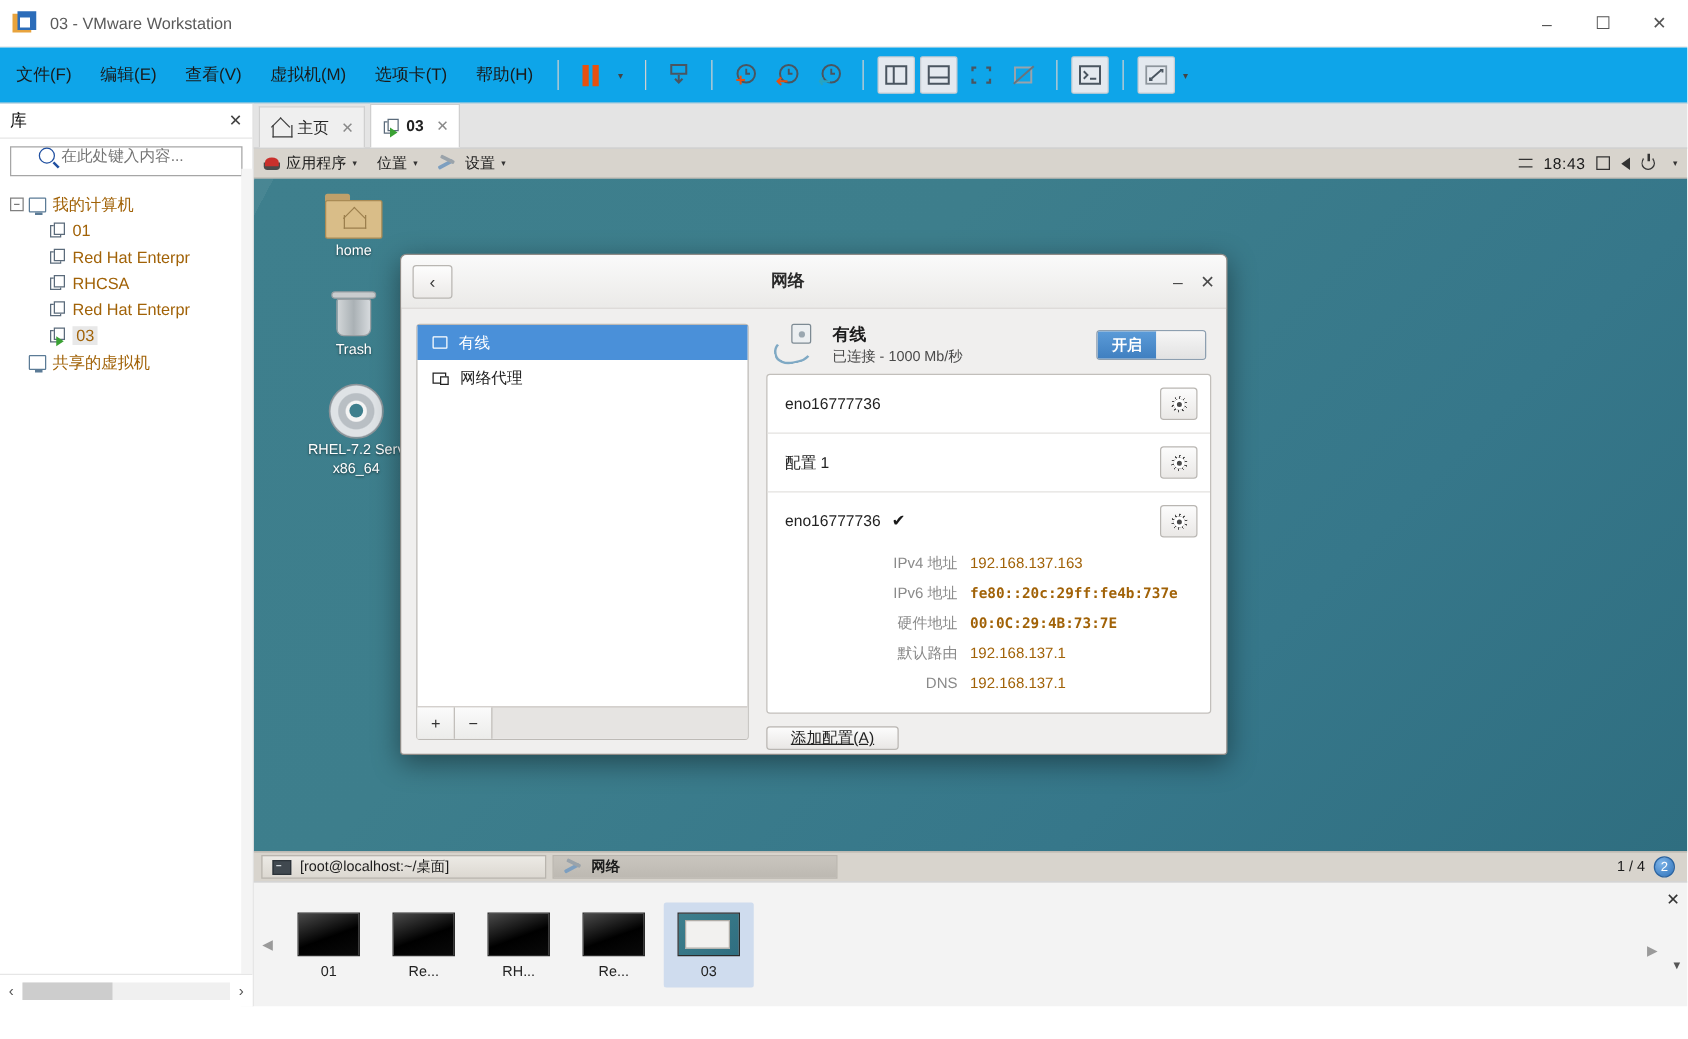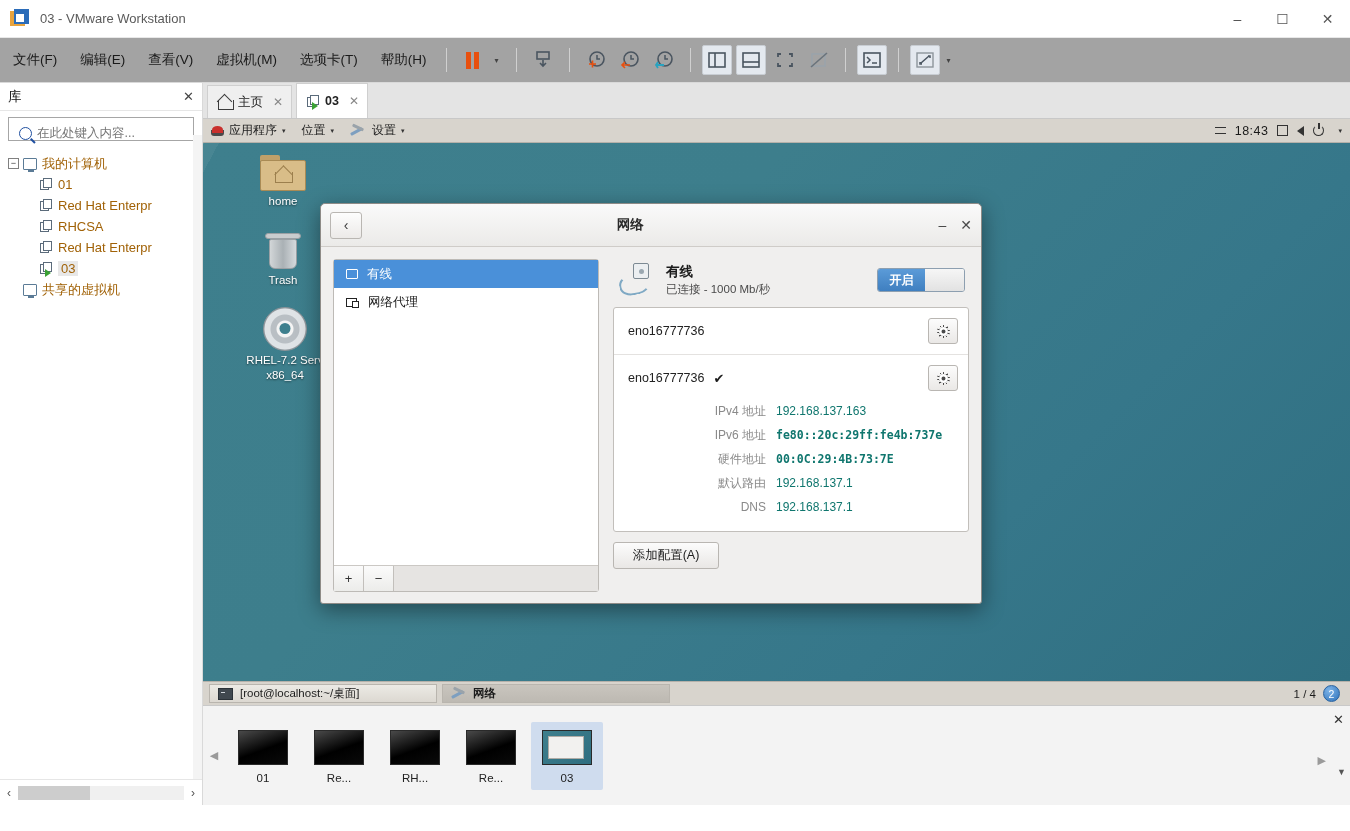--- a/index.html
+++ b/index.html
@@ -28,21 +28,21 @@
   .title-text { margin-left: 10px; font-size: 13px; color: #5a5a5a; }
   .win-btns { margin-left:auto; display:flex; height:38px; }
   .win-btn {
     width: 45px; height: 38px; display:flex; align-items:center; justify-content:center;
     color:#555; font-size:14px;
   }
 
   
   .menubar {
     position:absolute; left:0; top:38px; width:1350px; height:45px;
-    background:#a3a3a3; display:flex; align-items:center; border-bottom:1px solid #d9d9d9;
+    background:#0ea5e9; display:flex; align-items:center; border-bottom:1px solid #d9d9d9;
   }
   .menu-item { padding: 4px 10px; font-size: 13.5px; color:#1a1a1a; margin-left:3px; }
   .tb-sep { width:1px; height:24px; background:#d0d0d0; margin:0 9px; }
   .tb-btn {
     width: 30px; height:30px; display:flex; align-items:center; justify-content:center;
     margin: 0 2px; border-radius:2px;
   }
   .tb-btn.pressed { background:#e4e9ef; border:1px solid #c8cdd3; }
   .tb-caret { font-size:8px; color:#444; margin-left:1px; margin-right:4px; width:12px; text-align:center;}
   .pause-ico { display:flex; gap:3px; }
@@ -54,21 +54,21 @@
     background:#fff; border-right:1px solid #d9d9d9;
   }
   .sb-header {
     height:28px; display:flex; align-items:center; padding:0 8px;
     border-bottom:1px solid #e6e6e6;
   }
   .sb-title { font-size:13.5px; color:#111; }
   .sb-close { margin-left:auto; color:#444; font-size:13px; }
   .sb-search {
     margin:6px 8px; height:24px; border:1px solid #a6a6a6; background:#fff;
-    display:flex; align-items:flex-end; padding:0 8px;
+    display:flex; align-items:flex-start; padding:0 20px;
   }
   .sb-search .mag {
     width:13px; height:13px; border:1.6px solid #1f4fa0; border-radius:50%;
     position:relative; flex:none; margin:0 5px 0 2px;
   }
   .sb-search .mag::after{
     content:''; position:absolute; right:-5px; bottom:-3px; width:6px; height:1.6px;
     background:#1f4fa0; transform:rotate(45deg);
   }
   .sb-search input {
@@ -236,26 +236,26 @@
      #4a4a4a 216deg 225deg,transparent 225deg 252deg,#4a4a4a 252deg 261deg,transparent 261deg 288deg,
      #4a4a4a 288deg 297deg,transparent 297deg 324deg,#4a4a4a 324deg 333deg,transparent 333deg 360deg);}
   .gear::after{content:'';position:absolute;left:2px;top:2px;width:9px;height:9px;border-radius:50%;
      background:#4a4a4a;box-shadow:inset 0 0 0 2.5px #fff;}
   .detail-block { padding:10px 10px 12px 14px; }
   .detail-top { display:flex; align-items:center; font-size:12.5px; color:#222; }
   .chk { margin-left:9px; color:#1a1a1a; font-size:13px; }
   .detail-rows { margin-top:8px; }
   .drow { display:flex; font-size:12px; line-height:24px; }
   .dlabel { width:148px; text-align:right; color:#8a8a8a; padding-right:10px; }
-  .dval { color:#0f766e; }
+  .dval { color:#a16207; }
   .dval.mono { font-family:"DejaVu Sans Mono","Liberation Mono",monospace; font-size:11.5px; font-weight:bold;}
   .addcfg {
     margin-top:10px; width:106px; height:27px; border:1px solid #b9b6b2; border-radius:3px;
     background:linear-gradient(#fcfcfc,#e9e7e5); display:flex;align-items:center;justify-content:center;
-    font-size:12.5px; color:#222;
+    font-size:12.5px; color:#222;text-decoration:underline;
   }
 
   
   .gtask {
     position:absolute; left:0; bottom:0; width:1147px; height:24px; background:#d8d4cd;
     border-top:1px solid #b5b1aa; display:flex; align-items:center; padding:0 6px; gap:5px;
   }
   .gt-win { height:19px; display:flex; align-items:center; padding:0 8px; font-size:11.5px;
             border:1px solid #b9b5ae; background:linear-gradient(#eceae5,#dcd8d1); color:#1c1c1c; min-width:228px;}
   .gt-win.active{ background:linear-gradient(#c9c5be,#bdb9b2); }
@@ -589,20 +589,26 @@
               </div>
               <div class="toggle">
                 <div class="on">开启</div>
                 <div class="off"></div>
               </div>
             </div>
 
             <div class="info-card">
               <div class="info-row">
                 <span>eno16777736</span>
+                <span class="gear-btn">
+                    <span class="gear"></span>
+                  </span>
+              </div>
+              <div class="info-row">
+                <span>配置 1</span>
                 <span class="gear-btn">
                     <span class="gear"></span>
                   </span>
               </div>
               <div class="detail-block">
                 <div class="detail-top">
                   <span>eno16777736</span>
                   <span class="chk">✔</span>
                   <span class="gear-btn" style="margin-left:auto">
                       <span class="gear"></span>

